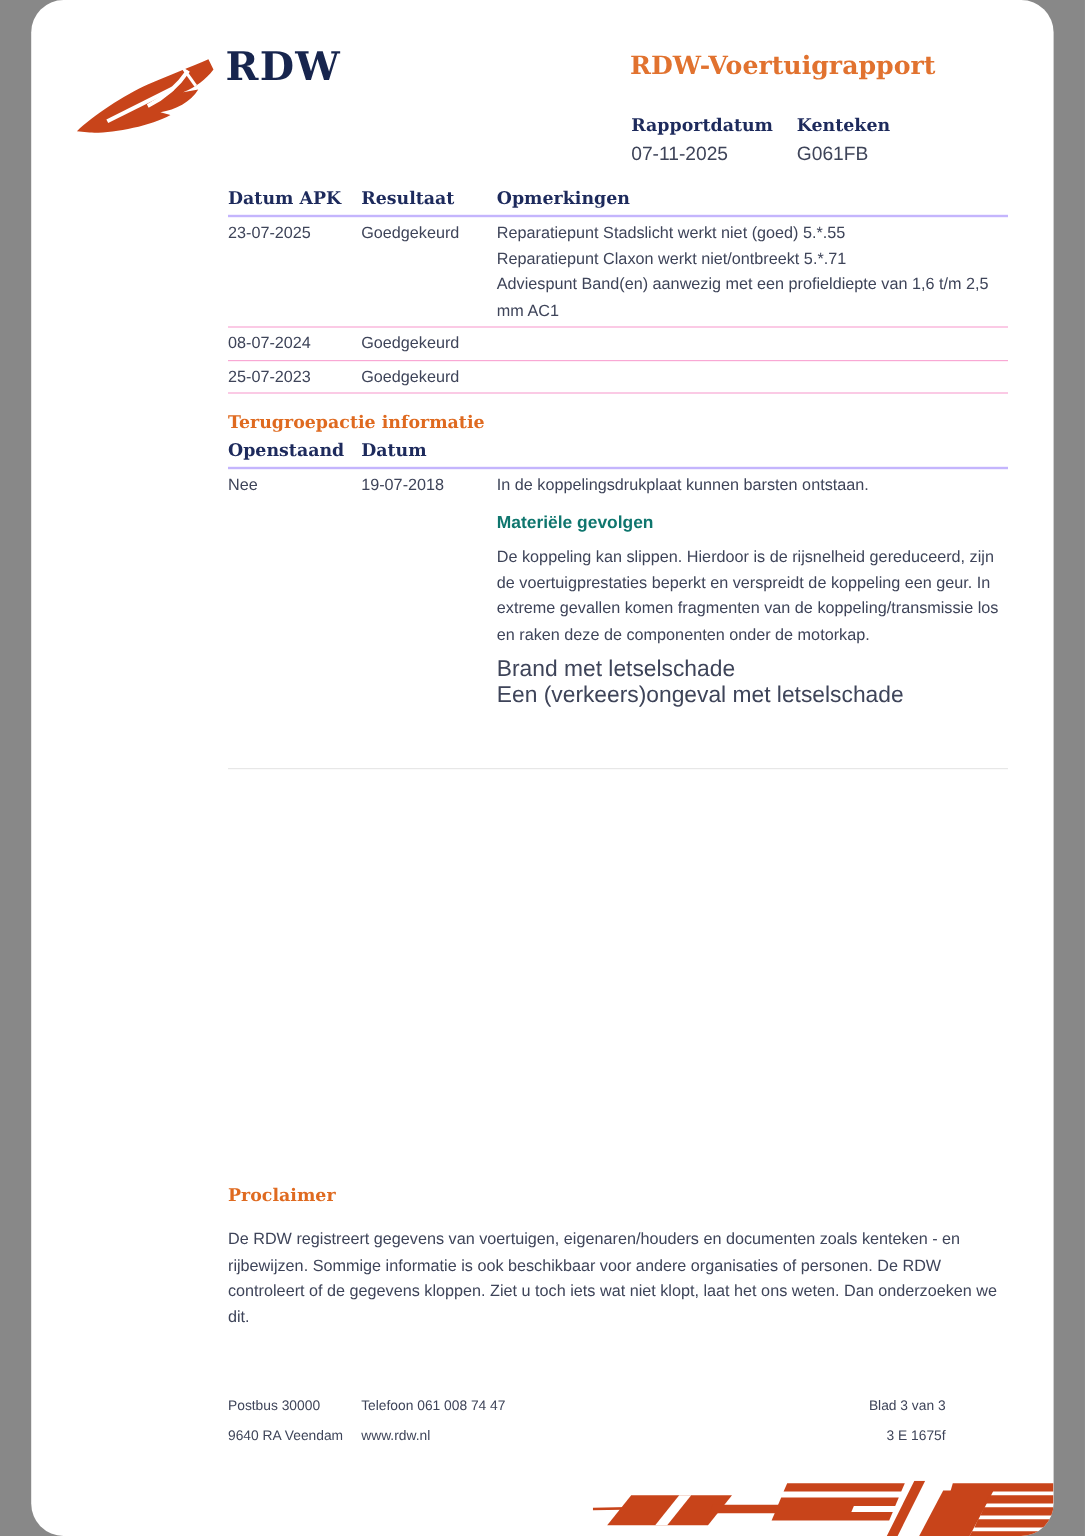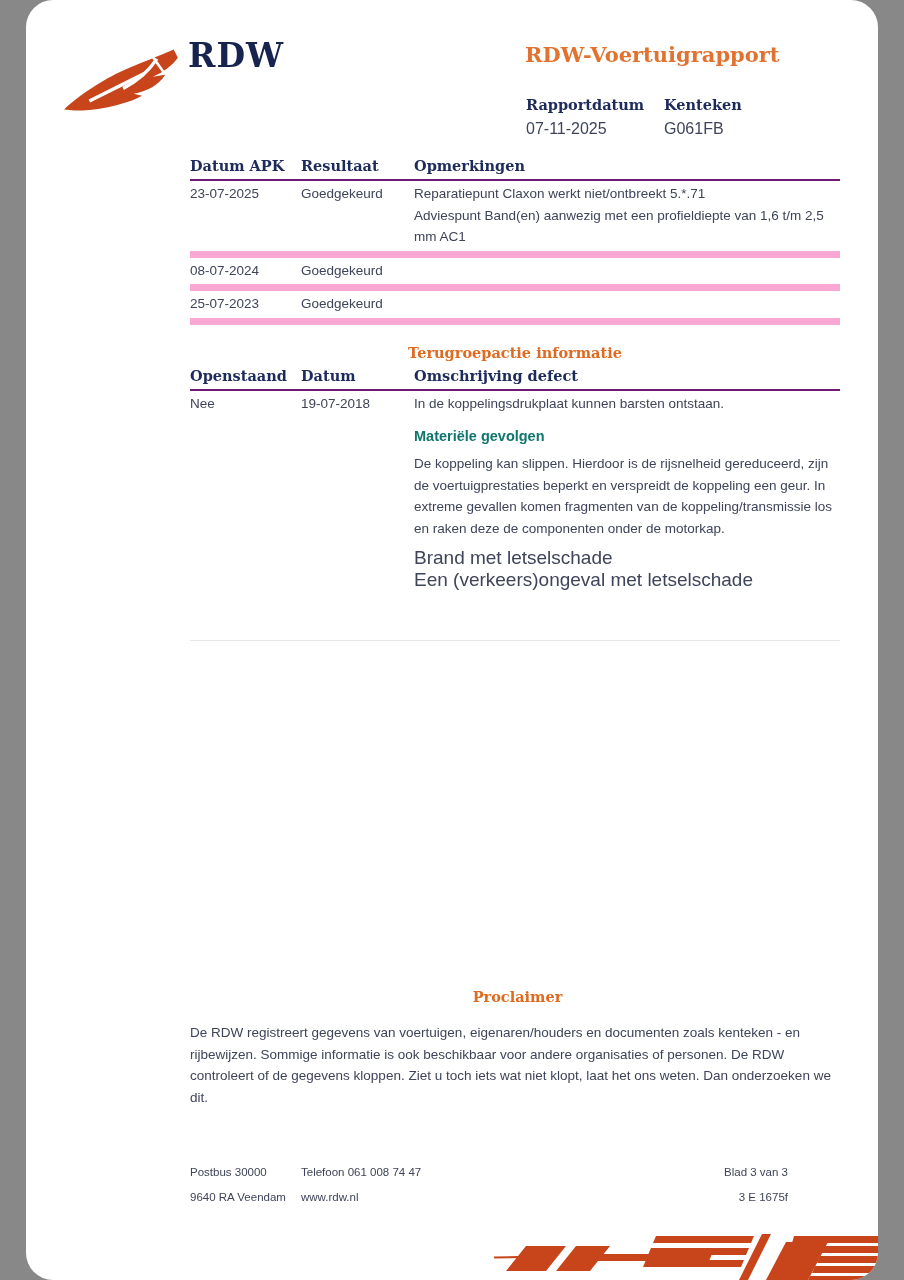--- a/index.html
+++ b/index.html
@@ -38,34 +38,33 @@
     font-weight: 700; font-size: 14.5px; color: #1D2A5C;
   }
   .meta-value { margin-top: 7px; font-size: 16px; color: #3E4459; }
 
   
   .grid-row { display: grid; grid-template-columns: 111px 113px 1fr; }
   .tbl-head {
     font-family: "DejaVu Serif", "Liberation Serif", serif;
     font-weight: 700; font-size: 14.5px; color: #1D2A5C;
     padding-bottom: 5px;
-    border-bottom: 2px solid #701a75;
+    border-bottom: 2px solid #c4b5fd;
   }
   .tbl-row {
     font-size: 13.5px; line-height: 21.5px; color: #3E4459;
     padding: 2px 0 3px 0;
-    border-bottom: 7px solid #f9a8d4;
+    border-bottom: 1px solid #f9a8d4;
   }
   .apk-table { position: absolute; left: 164px; top: 157px; width: 650px; }
   .recall-section { position: absolute; left: 164px; top: 344px; width: 650px; }
   .section-title {
     font-family: "DejaVu Serif", "Liberation Serif", serif;
     font-weight: 700; font-size: 14.5px; color: #DF6A20;
     margin-bottom: 6px;
-    text-align: center;
   }
 
   
   .recall-detail { position: absolute; left: 388px; top: 428px; width: 430px; }
   .detail-heading {
     font-family: Liberation Sans, sans-serif;
     font-weight: 700; font-size: 14.5px; color: #0f766e;
   }
   .detail-text { margin-top: 9px; font-size: 13.5px; line-height: 21.5px; }
   .detail-heading.second { margin-top: 26px; }
@@ -118,20 +117,21 @@
   <div class="apk-table">
     <div class="grid-row tbl-head">
       <div>Datum APK</div>
       <div>Resultaat</div>
       <div>Opmerkingen</div>
     </div>
     <div class="grid-row tbl-row">
       <div>23-07-2025</div>
       <div>Goedgekeurd</div>
       <div>
+        <div>Reparatiepunt Stadslicht werkt niet (goed) 5.*.55</div>
         <div>Reparatiepunt Claxon werkt niet/ontbreekt 5.*.71</div>
         <div>Adviespunt Band(en) aanwezig met een profieldiepte van 1,6 t/m 2,5 mm AC1</div>
       </div>
     </div>
     <div class="grid-row tbl-row">
       <div>08-07-2024</div>
       <div>Goedgekeurd</div>
       <div></div>
     </div>
     <div class="grid-row tbl-row">
@@ -139,21 +139,20 @@
       <div>Goedgekeurd</div>
       <div></div>
     </div>
   </div>
 
   <div class="recall-section">
     <div class="section-title">Terugroepactie informatie</div>
     <div class="grid-row tbl-head">
       <div>Openstaand</div>
       <div>Datum</div>
-      <div>Omschrijving defect</div>
     </div>
     <div class="grid-row tbl-row" style="border-bottom:none;">
       <div>Nee</div>
       <div>19-07-2018</div>
       <div>In de koppelingsdrukplaat kunnen barsten ontstaan.</div>
     </div>
   </div>
 
   <div class="recall-detail">
     <div class="detail-heading">Materiële gevolgen</div>

